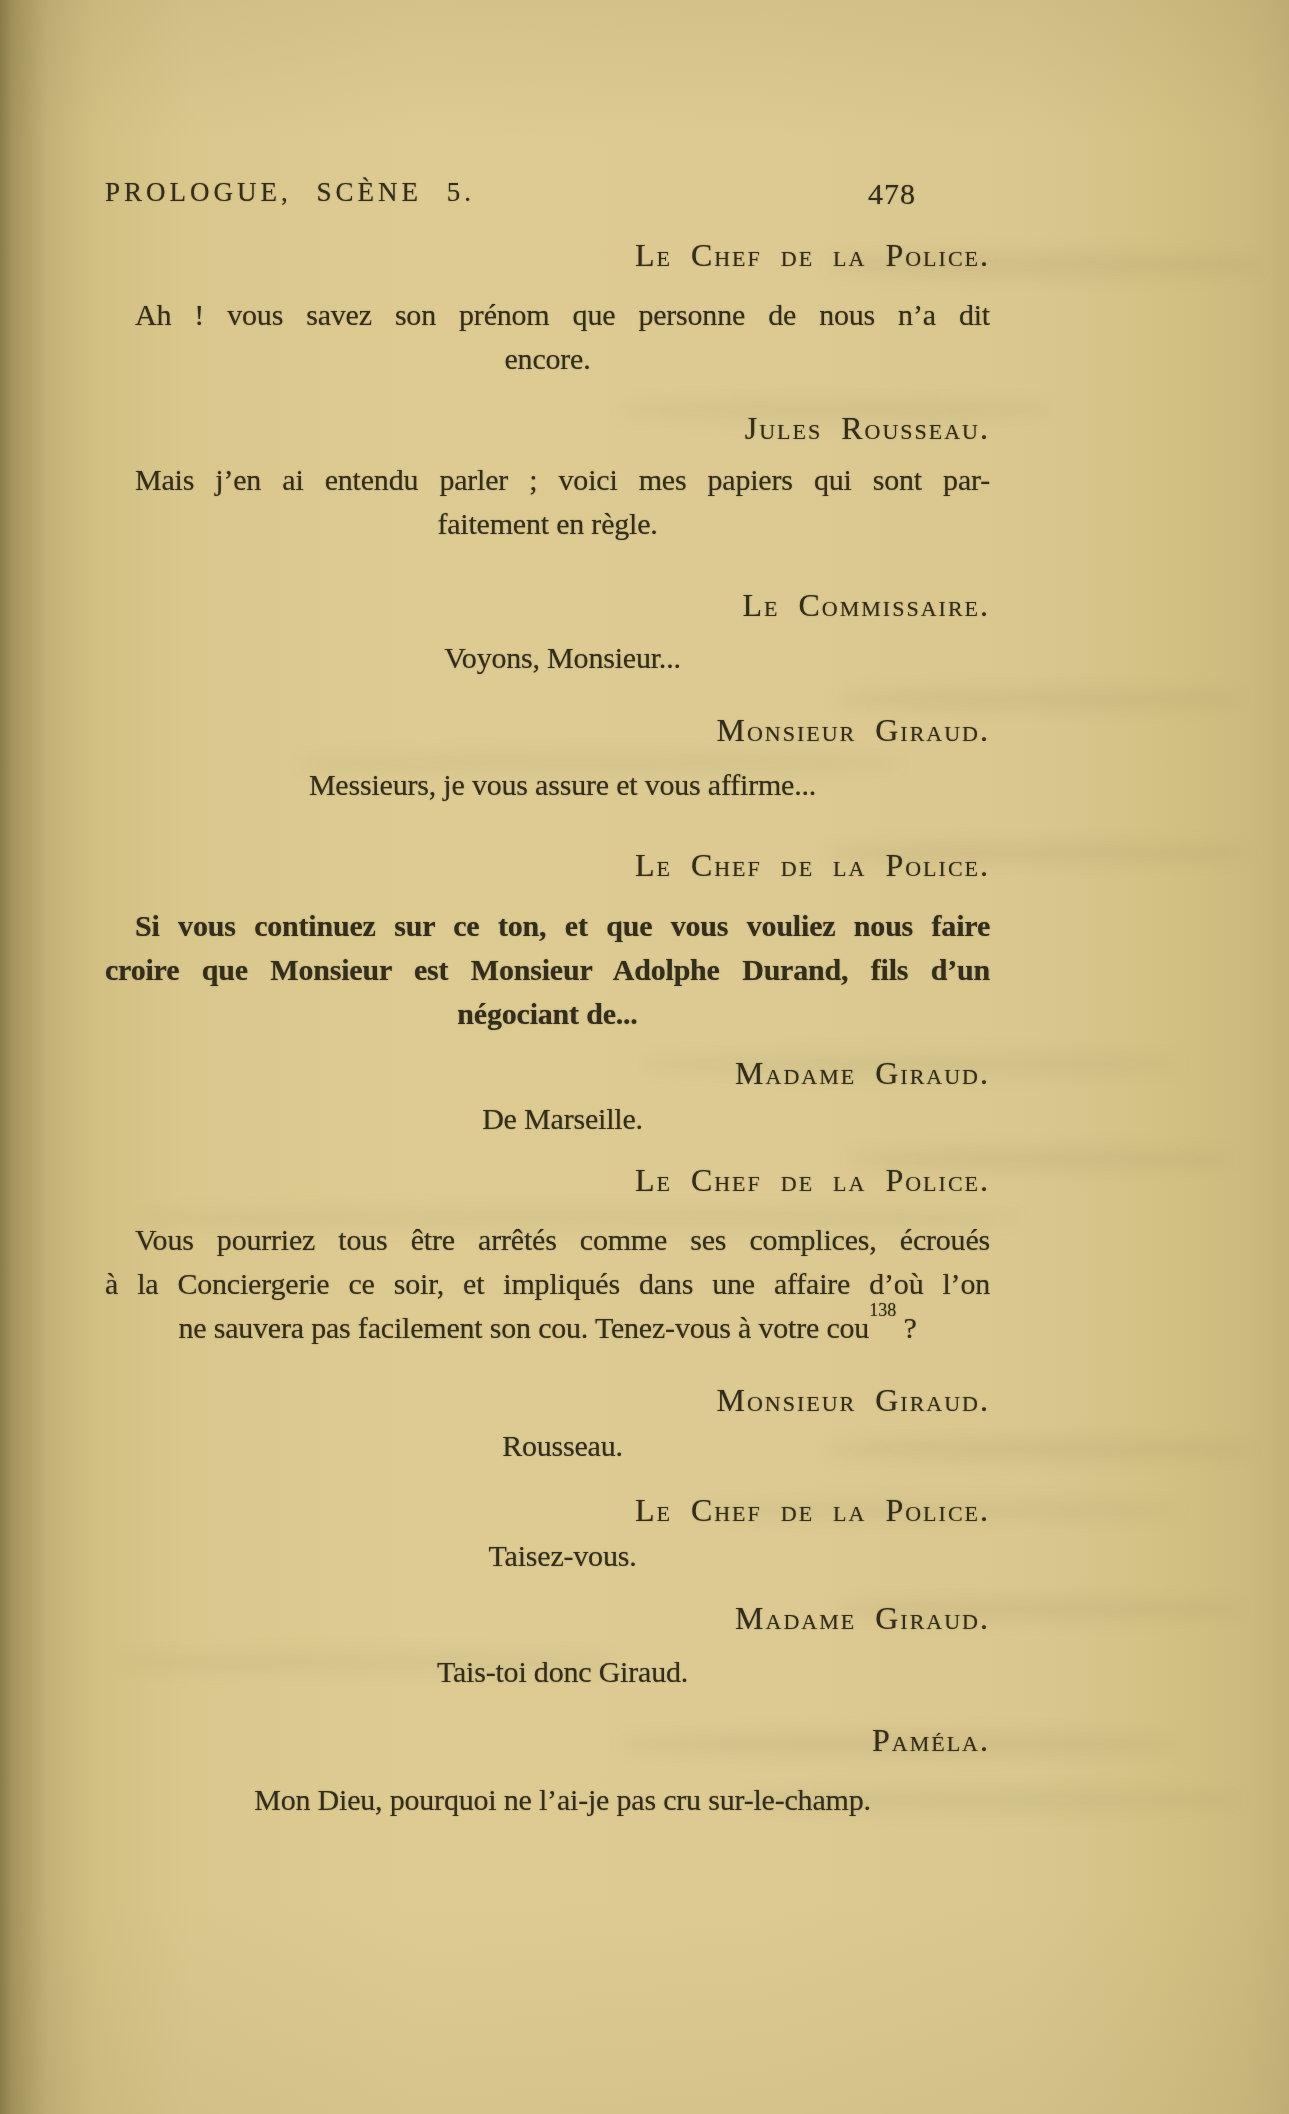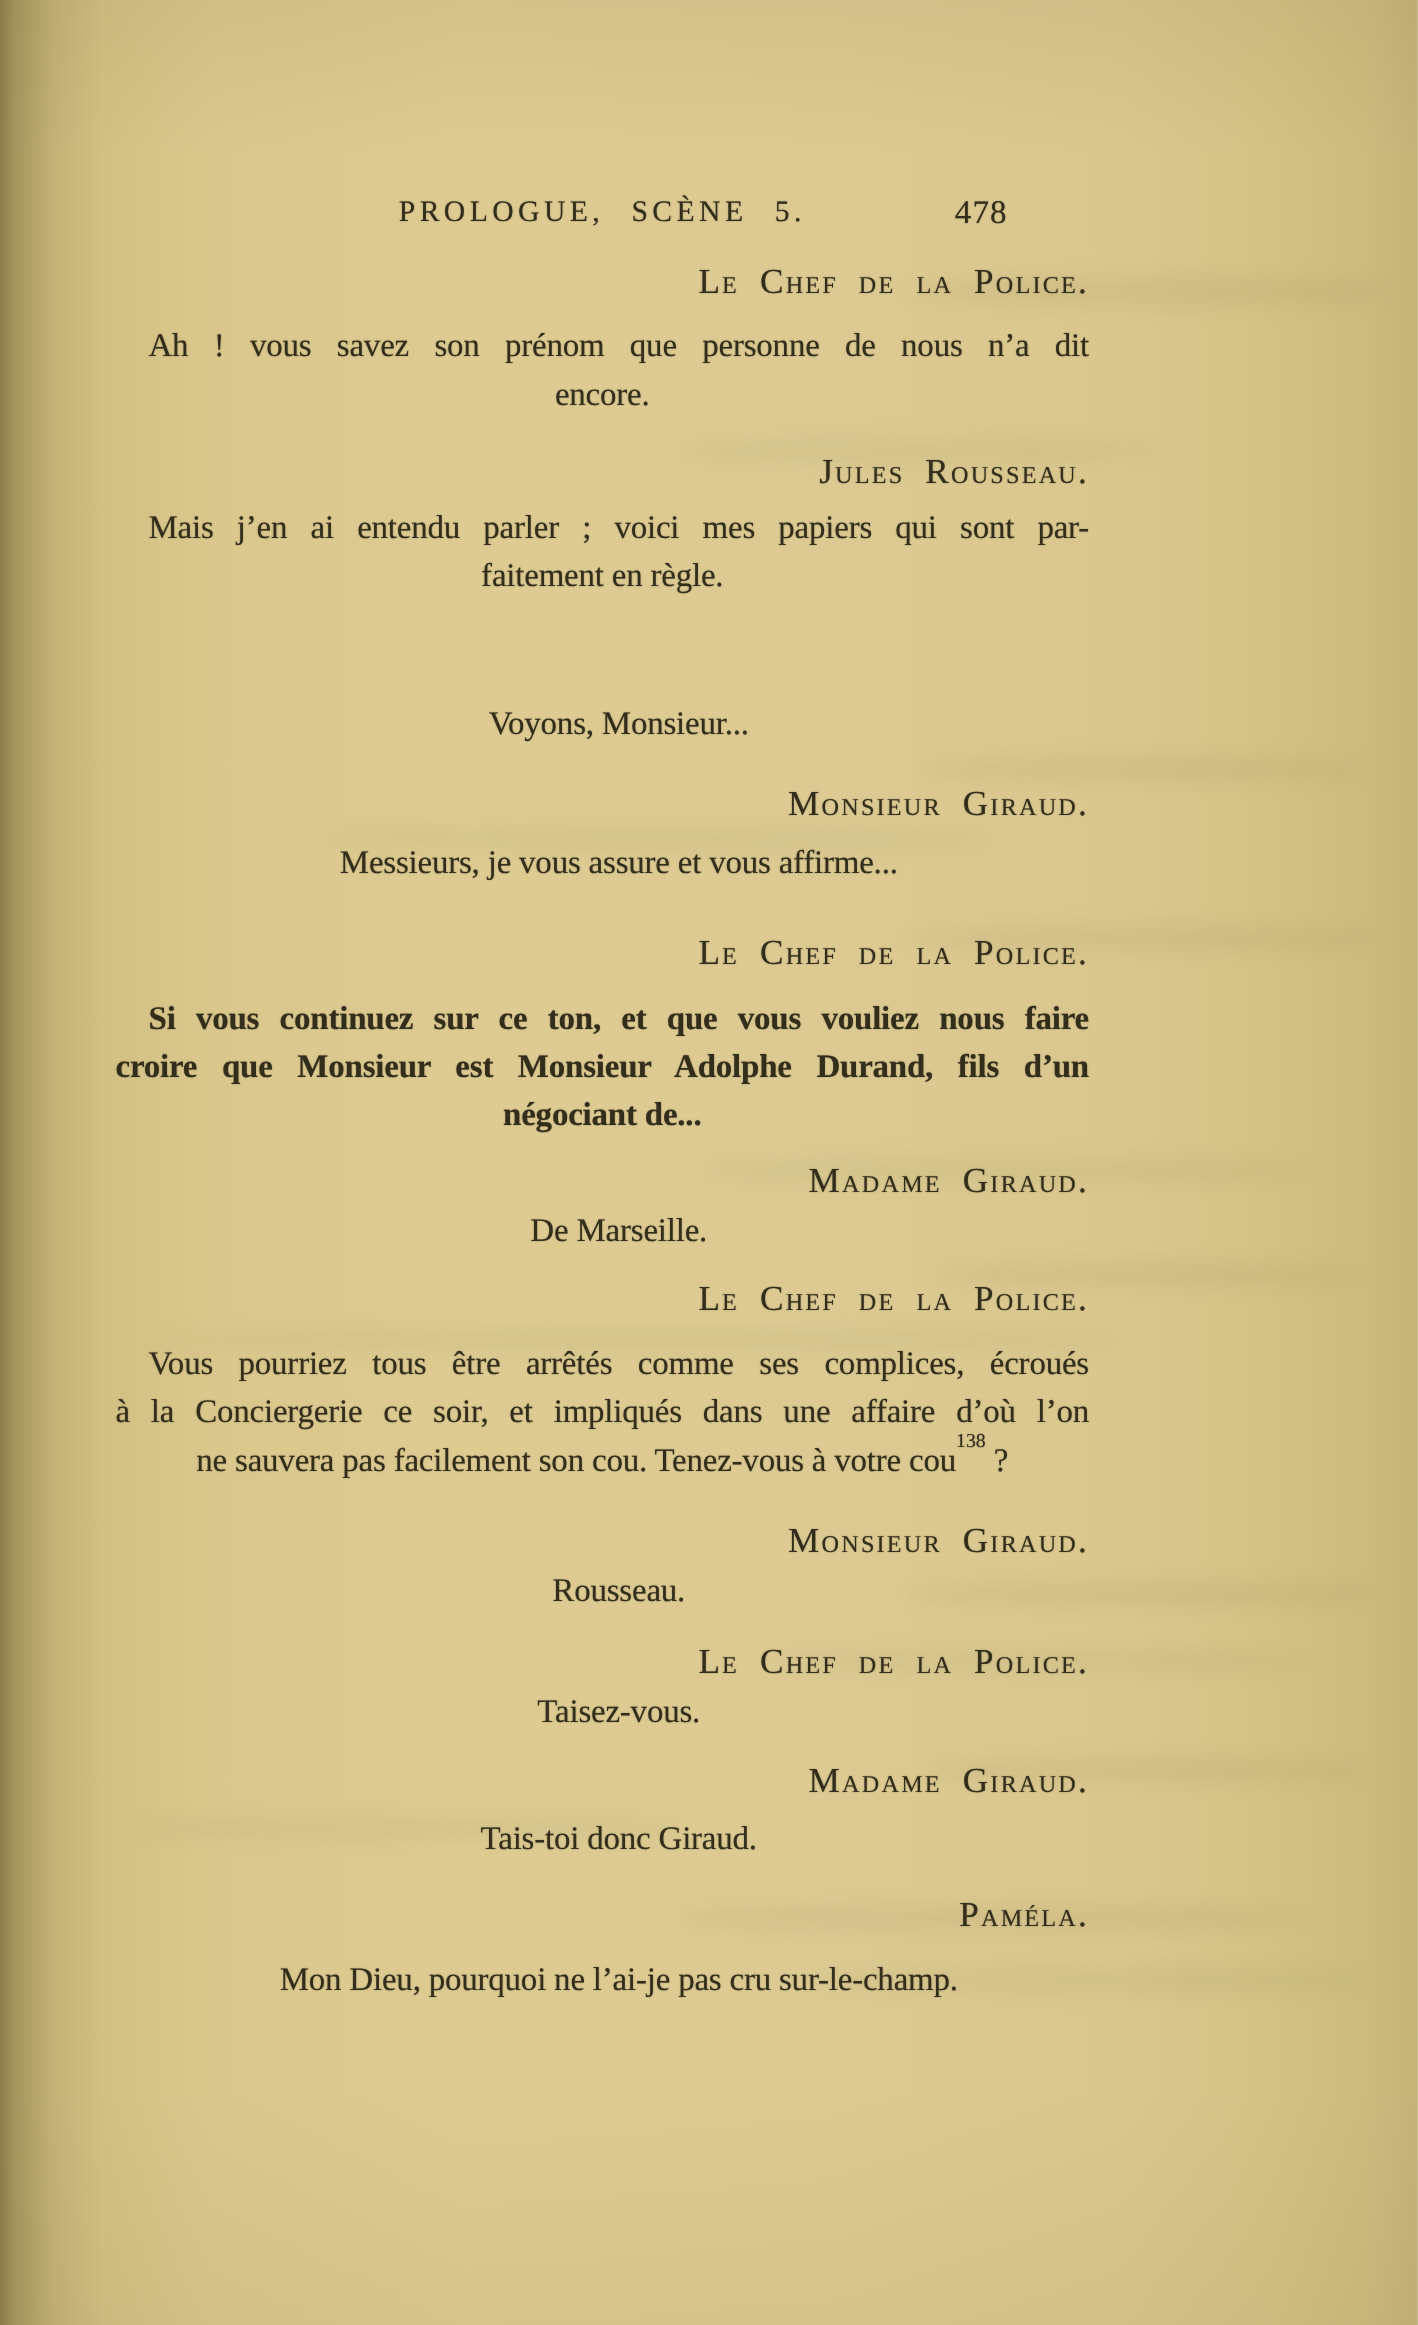--- a/index.html
+++ b/index.html
@@ -16,21 +16,20 @@
       linear-gradient(90deg, #8a7c4a 0px, #a3945c 12px, #c3b276 48px, #d2c083 95px, #dac78c 190px, #ddcb92 420px, #dcca92 760px, #d9c78e 1020px, #d3c184 1160px, #ccbb7e 1245px, #c4b377 1289px);
     color: #332d1c;
   }
   .texture { position: absolute; inset: 0; pointer-events: none; }
   .g { position: absolute; border-radius: 45%; filter: blur(8px); }
   .gA { background: rgba(135,121,66,0.10); }
   .gB { background: rgba(120,122,60,0.08); }
   .ink { text-shadow: 0 0 1.3px rgba(51,45,28,0.55); }
   .abs { position: absolute; left: 105px; width: 885px; }
   .runhead {
-    text-align: center;
     font-size: 27px; letter-spacing: 4px; word-spacing: 14px;
     white-space: nowrap;
   }
   .pagenum {
     position: absolute; left: 868px; top: 177px;
     font-size: 30px; letter-spacing: 1px;
   }
   .speaker {
     text-align: right;
     font-variant: small-caps;
@@ -76,20 +75,21 @@
     <div class="bl ink just ind">Ah ! vous savez son prénom que personne de nous n’a dit</div>
     <div class="bl ink nw">encore.</div>
   </div>
 
   <div class="abs speaker ink" style="top:410px;">Jules Rousseau.</div>
   <div class="abs" style="top:458px;">
     <div class="bl ink just ind">Mais j’en ai entendu parler ; voici mes papiers qui sont par-</div>
     <div class="bl ink nw">faitement en règle.</div>
   </div>
 
+  <div class="abs speaker ink" style="top:587px;">Le Commissaire.</div>
   <div class="abs" style="top:636px;">
     <div class="bl ink nw ind">Voyons, Monsieur...</div>
   </div>
 
   <div class="abs speaker ink" style="top:712px;">Monsieur Giraud.</div>
   <div class="abs" style="top:763px;">
     <div class="bl ink nw ind">Messieurs, je vous assure et vous affirme...</div>
   </div>
 
   <div class="abs speaker ink" style="top:847px;">Le Chef de la Police.</div>

